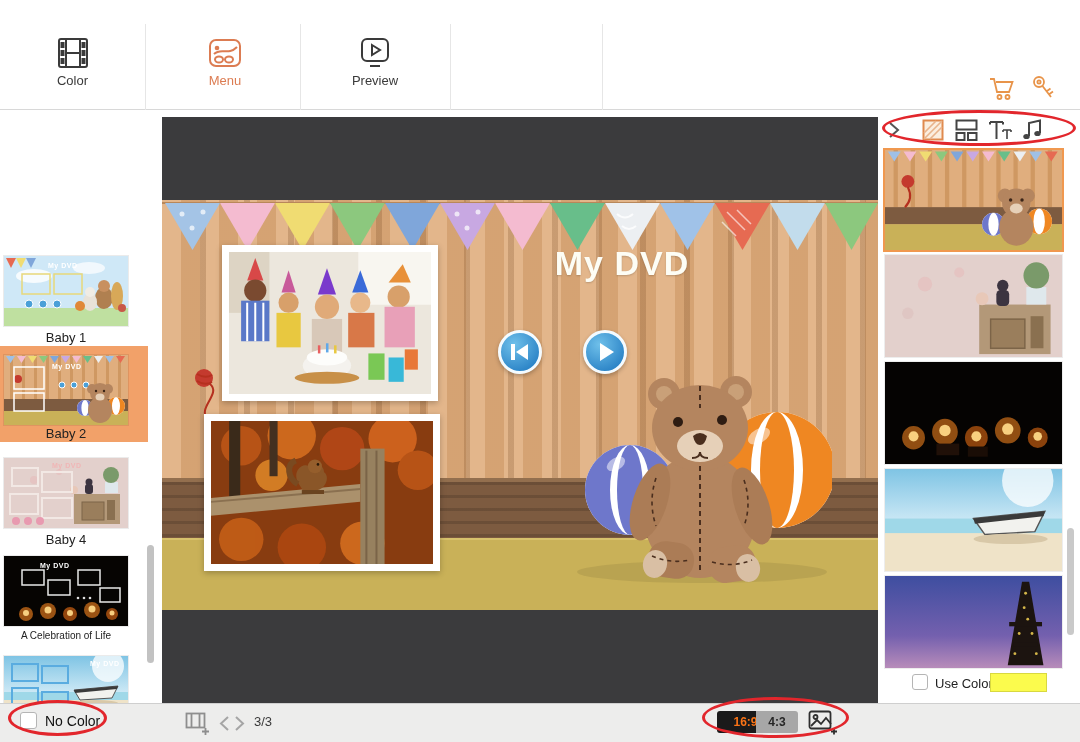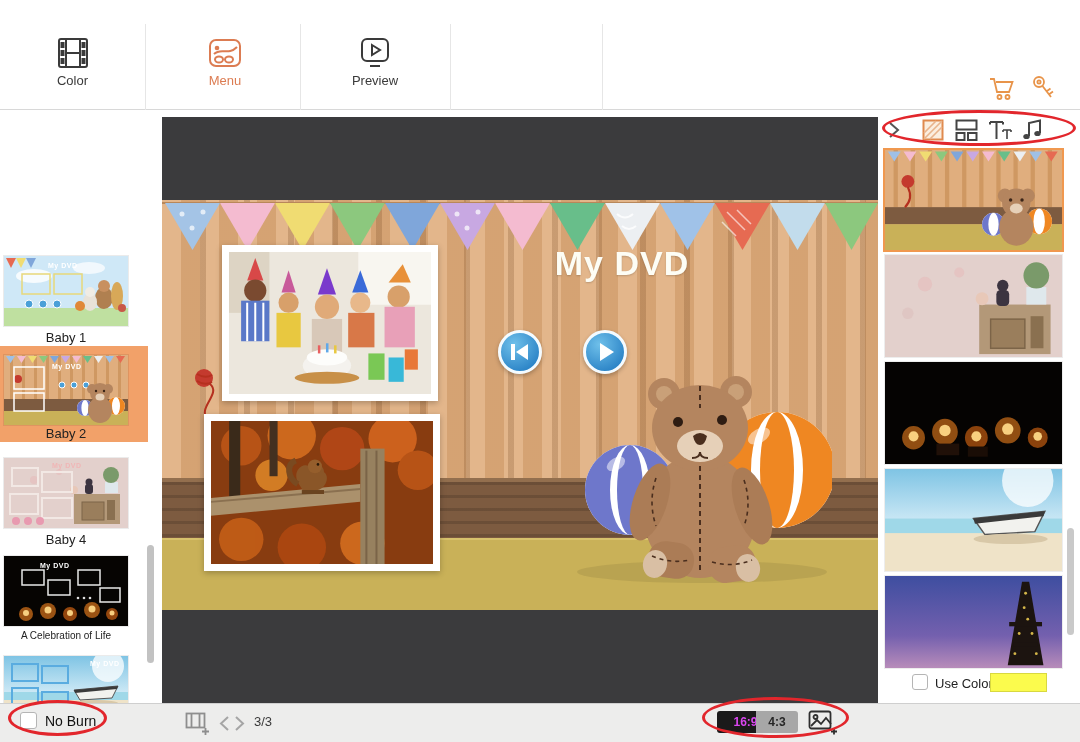--- a/index.html
+++ b/index.html
@@ -84,21 +84,21 @@
   .uc-label { position:absolute; left:57px; top:6px; font-size:13px; color:#222; }
   .uc-swatch { position:absolute; left:112px; top:3px; width:57px; height:19px; border:1px solid #d8d840; }
 
   
   .bottombar { position:absolute; left:0; top:703px; width:1080px; height:39px; background:#ededec; border-top:1px solid #cfcfcf; }
   .nm-box { position:absolute; left:20px; top:8px; width:17px; height:17px; }
   .nm-label { position:absolute; left:45px; top:9px; font-size:14px; color:#111; }
   .bb-icon { position:absolute; }
   .page-ind { position:absolute; left:254px; top:10px; font-size:13px; color:#3a3a3a; }
   .seg { position:absolute; top:7px; height:22px; line-height:22px; text-align:center; font-size:12px; font-weight:bold; }
-  .seg-169 { left:717px; width:57px; background:#1a1a1a; color:#d946ef; border-radius:3px 0 0 3px; }
+  .seg-169 { left:717px; width:57px; background:#1a1a1a; color:#f97316; border-radius:3px 0 0 3px; }
   .seg-43 { left:756px; width:42px; background:#a7a7a7; color:#262626; border-radius:0 3px 3px 0; }
 
   
   .annotation-oval { position:absolute; border:3px solid #e2262c; border-radius:50%; pointer-events:none; z-index:60; }
   .oval-tools  { left:882px; top:110px; width:194px; height:36px; }
   .oval-nomenu { left:8px;  top:700px; width:99px;  height:36px; }
   .oval-aspect { left:702px; top:697px; width:147px; height:41px; }
 </style>
 </head>
 <body>
@@ -666,21 +666,21 @@
 
     <div class="use-color-row">
       <span class="checkbox uc-box"></span>
       <span class="uc-label">Use Color</span>
       <span class="uc-swatch" style="background: rgb(251, 251, 77);"></span>
     </div>
   </div>
 
   <div class="bottombar">
     <span class="checkbox nm-box"></span>
-    <span class="nm-label">No Burn</span>
+    <span class="nm-label">No Color</span>
 
     <span class="bb-icon" style="left:185px;top:7px">
       <svg width="26" height="25" viewBox="0 0 26 25" fill="none" stroke="#8e8e8e" stroke-width="1.8">
         <rect x="1.5" y="2.5" width="18" height="14"></rect>
         <line x1="6.5" y1="2.5" x2="6.5" y2="16.5"></line>
           <line x1="14.5" y1="2.5" x2="14.5" y2="16.5"></line>
         <path d="M17,20.5 h7 M20.5,17 v7"></path>
       </svg>
     </span>
     <span class="bb-icon" style="left:218px;top:11px">

